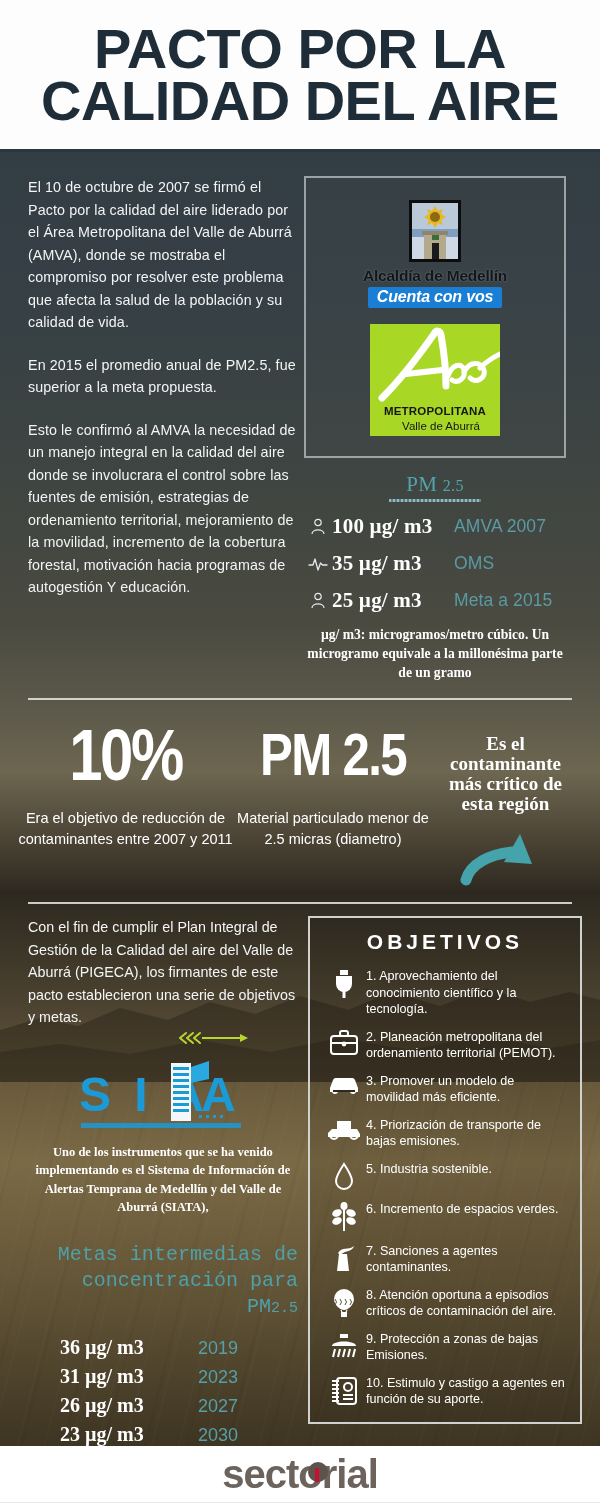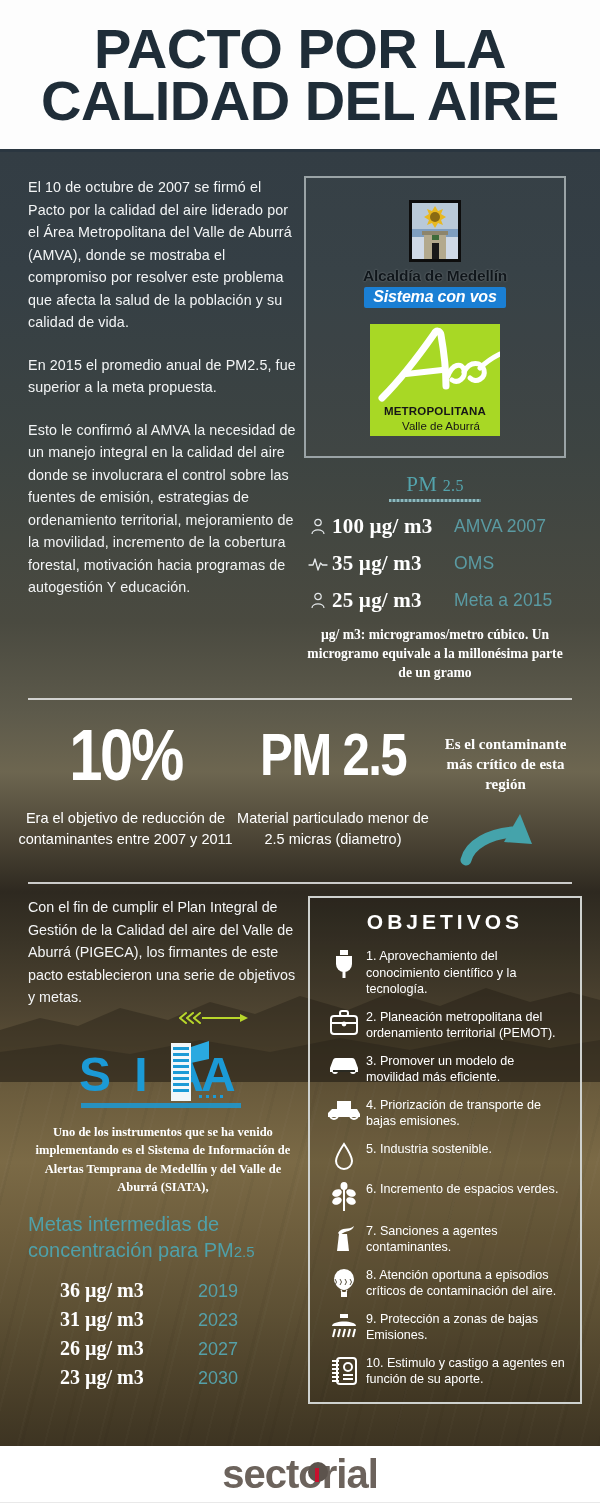--- a/index.html
+++ b/index.html
@@ -132,40 +132,40 @@
     letter-spacing: -3px; font-family: "Liberation Sans", sans-serif;
     transform: scaleX(.82); transform-origin: center;
   }
   .big.pm { font-size: 60px; letter-spacing: -2px; }
   .stat-sub {
     font-size: 14.5px; line-height: 21px; color: #fff;
     font-weight: 500; margin-top: 14px;
   }
   .crit {
     font-family: "Liberation Serif", serif; font-weight: 700;
-    font-size: 15px; line-height: 20px; color: #fff;
+    font-size: 19px; line-height: 20px; color: #fff;
   }
   .arrow-wrap { margin-top: 4px; display:flex; justify-content:center; }
 
   
   .sec3 { position: relative; display: flex; padding: 12px 18px 0 28px; }
   .leftcol3 { width: 272px; }
   .leftcol3 > p.plan {
     color: #f4f5f6; font-size: 14.3px; line-height: 22.5px; font-weight: 500;
   }
   .greenarrow { margin: 2px 0 0 150px; }
   .siata-wrap { text-align: center; margin-top: 4px; }
   .siata-sub {
     font-family: "Liberation Serif", serif; font-weight: 700;
     font-size: 12.5px; line-height: 18.5px; color: #fff;
     text-align: center; margin-top: 8px;
   }
   .metas-title {
-    font-family: Liberation Sans, sans-serif; font-size: 20px; line-height: 26px;
-    color: #4fa0a9; text-align: left; margin-top: 14px;
+    font-family: Liberation Mono, monospace; font-size: 20px; line-height: 26px;
+    color: #4fa0a9; text-align: right; margin-top: 25px;
   }
   .metas-title .sm { font-size: 15px; }
   .metas-rows { margin-top: 14px; padding-left: 32px; }
   .meta-row { display: flex; align-items: baseline; margin-bottom: 6px; }
   .meta-val {
     font-family: "Liberation Serif", serif; font-weight: 700; font-size: 20px;
     color: #fff; width: 138px;
   }
   .meta-year { font-size: 18px; color: #55a0a8; }
 
@@ -237,21 +237,21 @@
             <rect x="4" y="4" width="46" height="26" fill="#b9c9d8"></rect>
             <path d="M27 7 l3 5 5-2 -2 5 5 3 -5 3 2 5 -5-2 -3 5 -3-5 -5 2 2-5 -5-3 5-3 -2-5 5 2z" fill="#e8b820"></path>
             <circle cx="27" cy="18" r="5" fill="#8a6a12"></circle>
             <rect x="4" y="30" width="46" height="8" fill="#7f9ec0"></rect>
             <path d="M16 32 h22 v28 h-22 z" fill="#b3a98d"></path>
             <path d="M14 32 h26 v4 h-26 z" fill="#8d856c"></path>
             <rect x="24" y="44" width="7" height="16" fill="#191919"></rect>
             <rect x="24" y="36" width="7" height="5" fill="#3f6b3a"></rect>
           </svg>
           <div class="alc-name">Alcaldía de Medellín</div>
-          <div class="cuenta">Sistema con vos</div>
+          <div class="cuenta">Cuenta con vos</div>
 
           <div class="area-logo">
             <svg class="area-script" viewBox="0 0 124 76">
               <path d="M6 72 C26 52, 44 28, 58 8 C60 4, 64 4, 65 9 C68 26, 70 46, 70 60" stroke="#fff" stroke-width="7" fill="none" stroke-linecap="round"></path>
               <path d="M30 48 L66 44" stroke="#fff" stroke-width="6" fill="none" stroke-linecap="round"></path>
               <path d="M72 50 C76 38, 86 36, 88 44 C90 52, 82 58, 76 54" stroke="#fff" stroke-width="5" fill="none" stroke-linecap="round"></path>
               <path d="M88 46 C94 34, 106 36, 108 44 C110 52, 100 58, 94 52" stroke="#fff" stroke-width="5" fill="none" stroke-linecap="round"></path>
               <path d="M104 42 C112 34, 120 30, 124 28" stroke="#fff" stroke-width="5" fill="none" stroke-linecap="round"></path>
             </svg>
             <div class="area-metro">METROPOLITANA</div>

